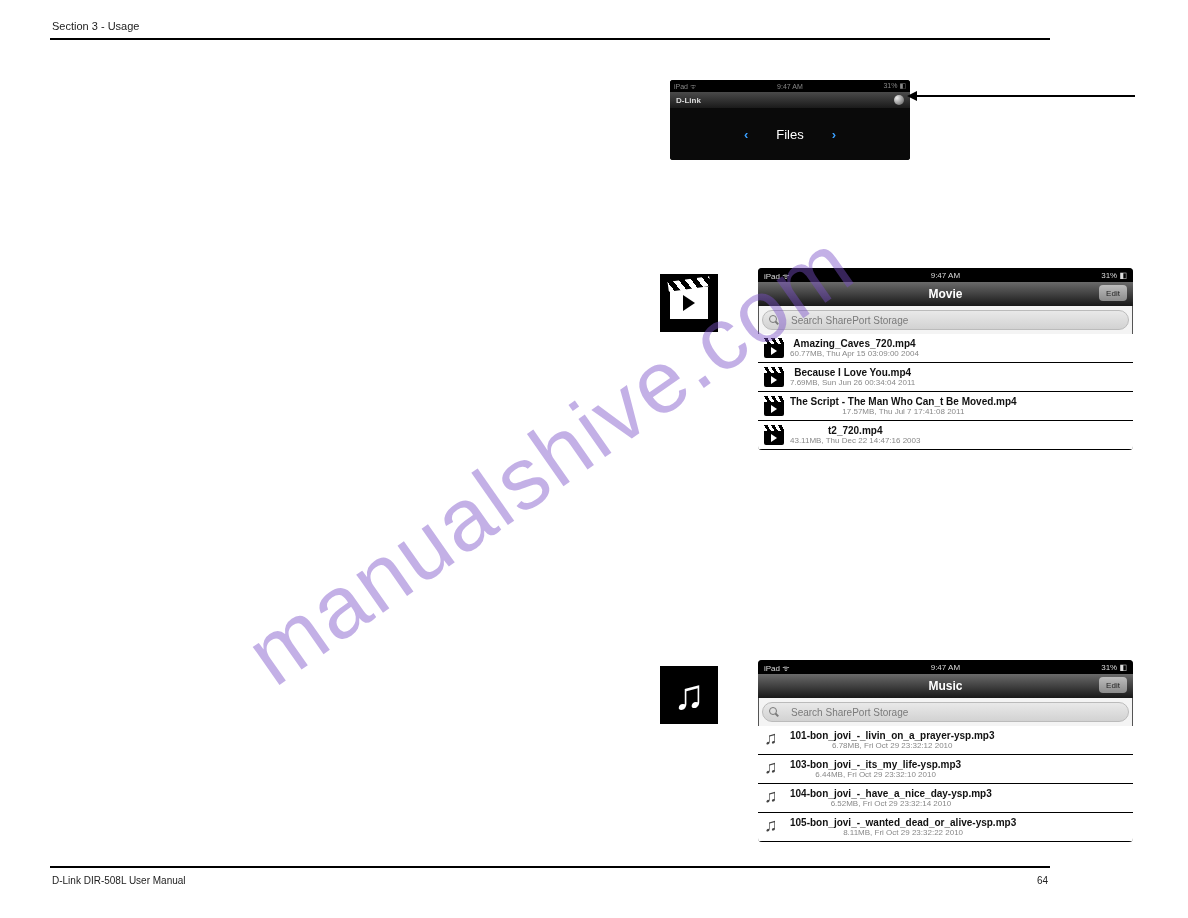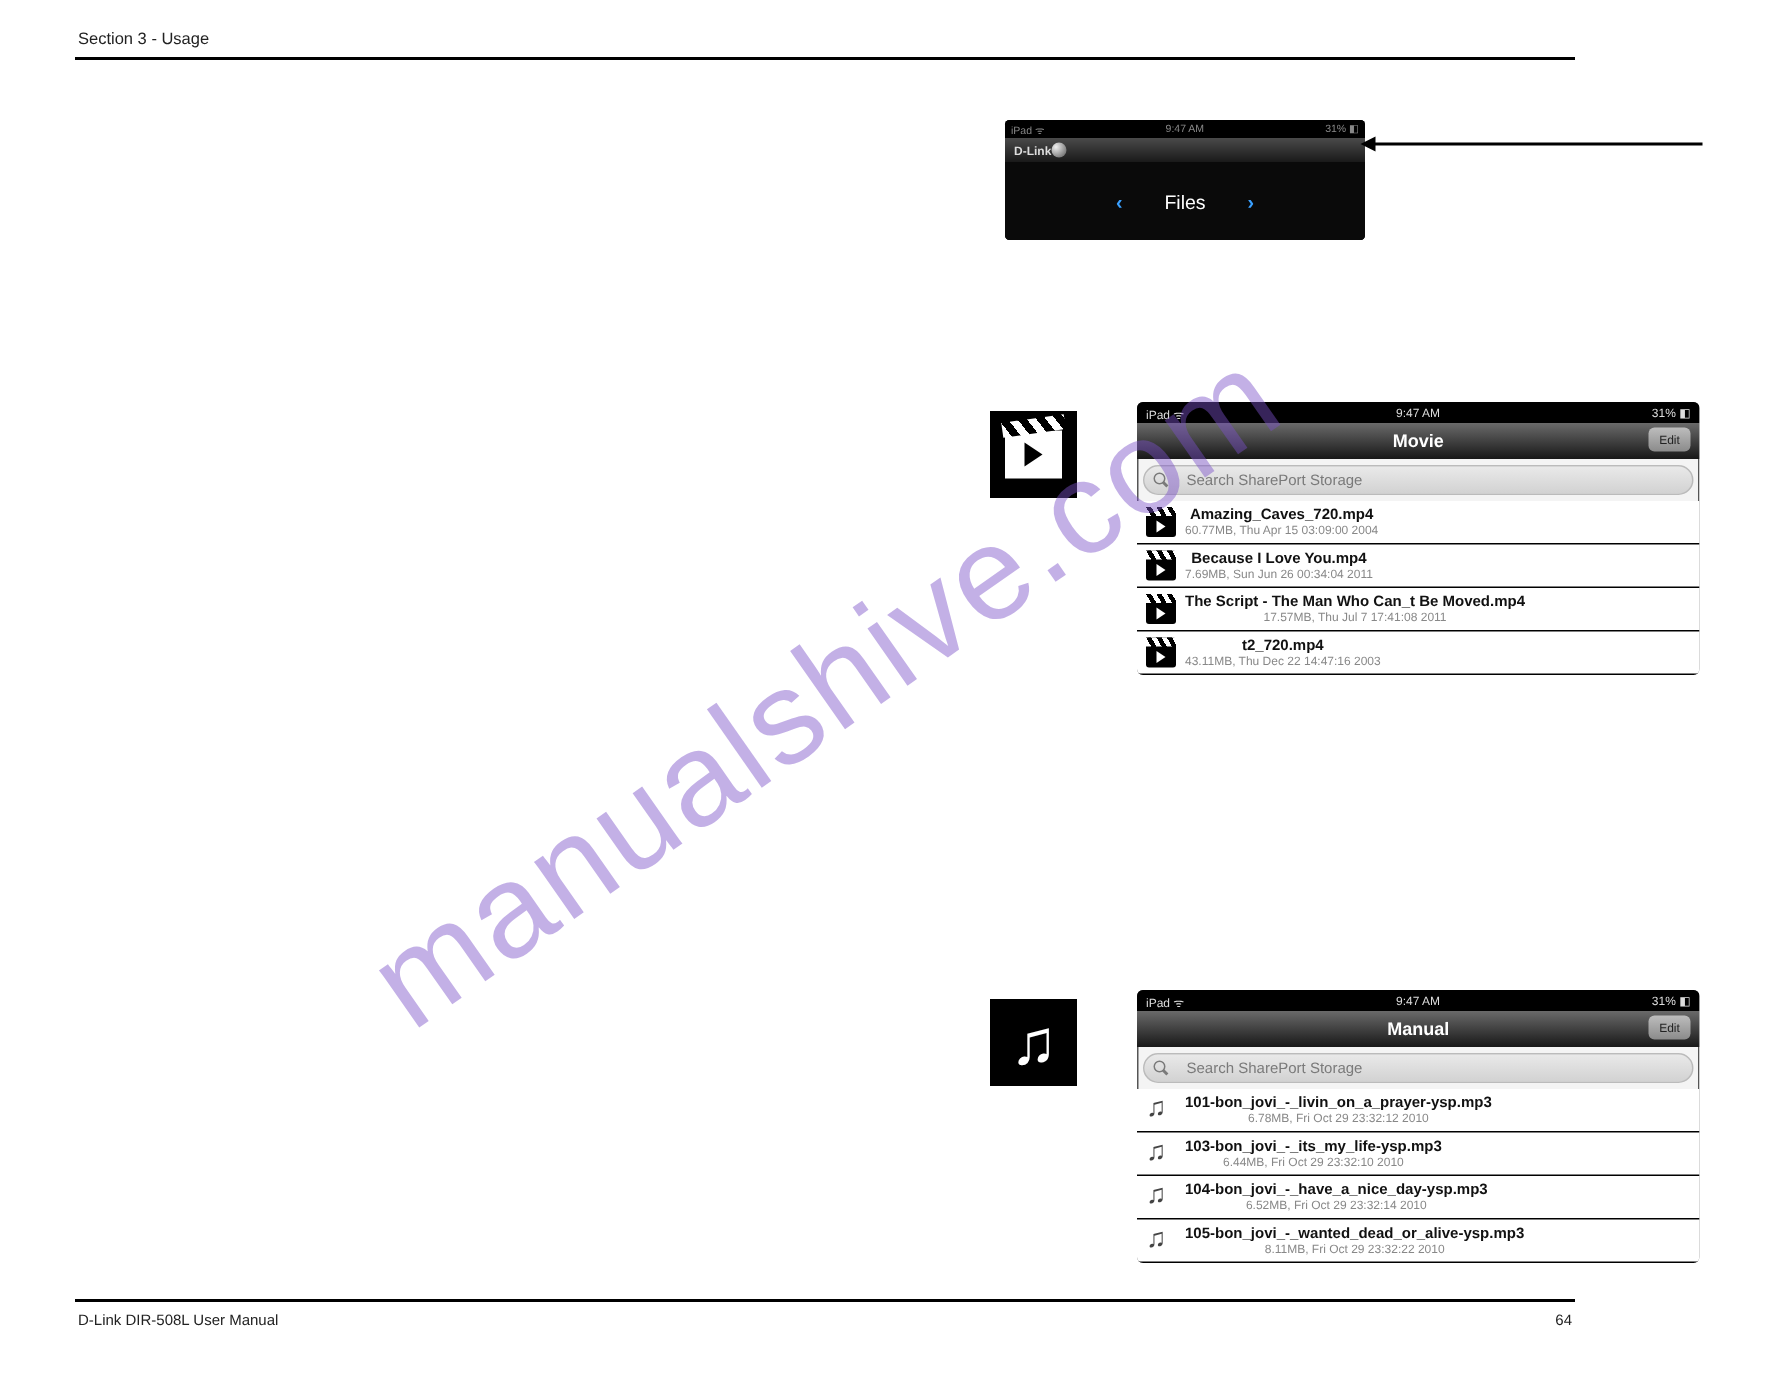--- a/index.html
+++ b/index.html
@@ -50,20 +50,21 @@
     justify-content: space-between;
     align-items: center;
     color: #888;
     padding: 0 4px;
     font-size: 7px;
   }
   .filesbar .toolbar {
     height: 16px;
     background: linear-gradient(#4a4a4a, #1a1a1a);
     display: flex;
+    justify-content: space-between;
     color: #ddd;
     font-size: 8px;
     align-items: center;
     padding: 0 6px;
   }
   .filesbar .toolbar .brand { font-weight: bold; }
   .filesbar .toolbar .gear {
     width: 10px;
     height: 10px;
     border-radius: 50%;
@@ -416,21 +417,21 @@
     <span class="note">♫</span>
   </div>
 
   <div class="ipad" style="left:758px; top:660px;">
     <div class="status">
       <span>iPad  ᯤ</span>
       <span>9:47 AM</span>
       <span>31%  ◧</span>
     </div>
     <div class="titlebar">
-      <span>Manual</span>
+      <span>Music</span>
       <div class="editbtn">Edit</div>
     </div>
     <div class="search">
       <span class="mag"></span>
       <span>Search SharePort Storage</span>
     </div>
     <div class="list">
       <div class="row">
         <div class="ico noteicon"></div>
         <div class="txt">

